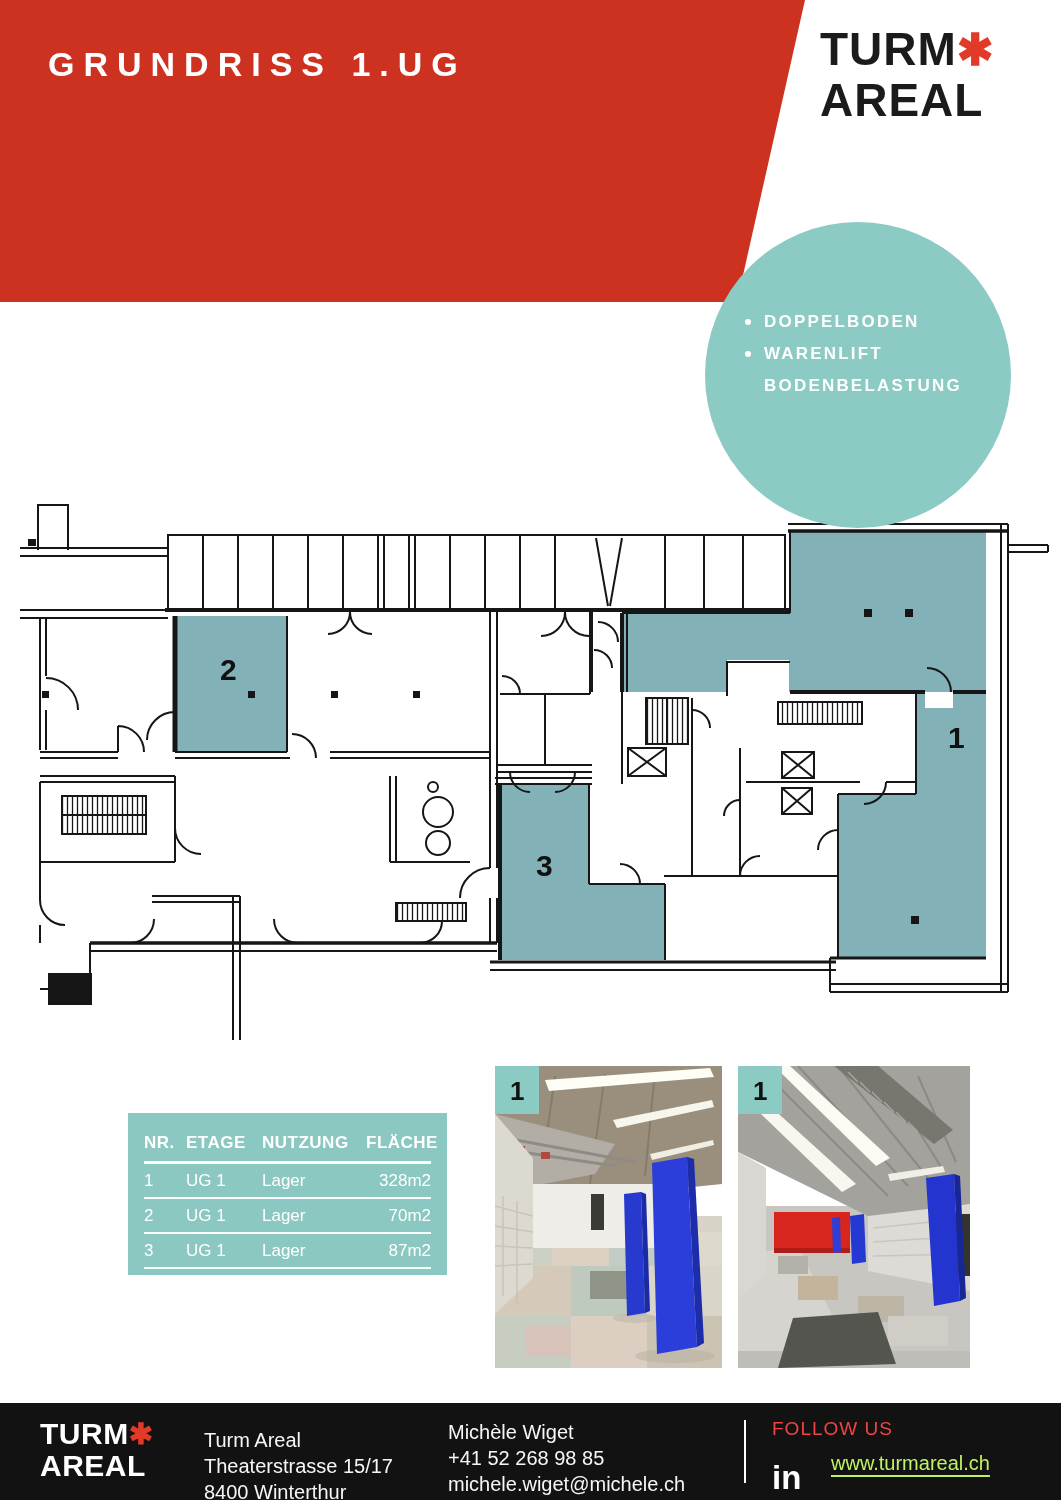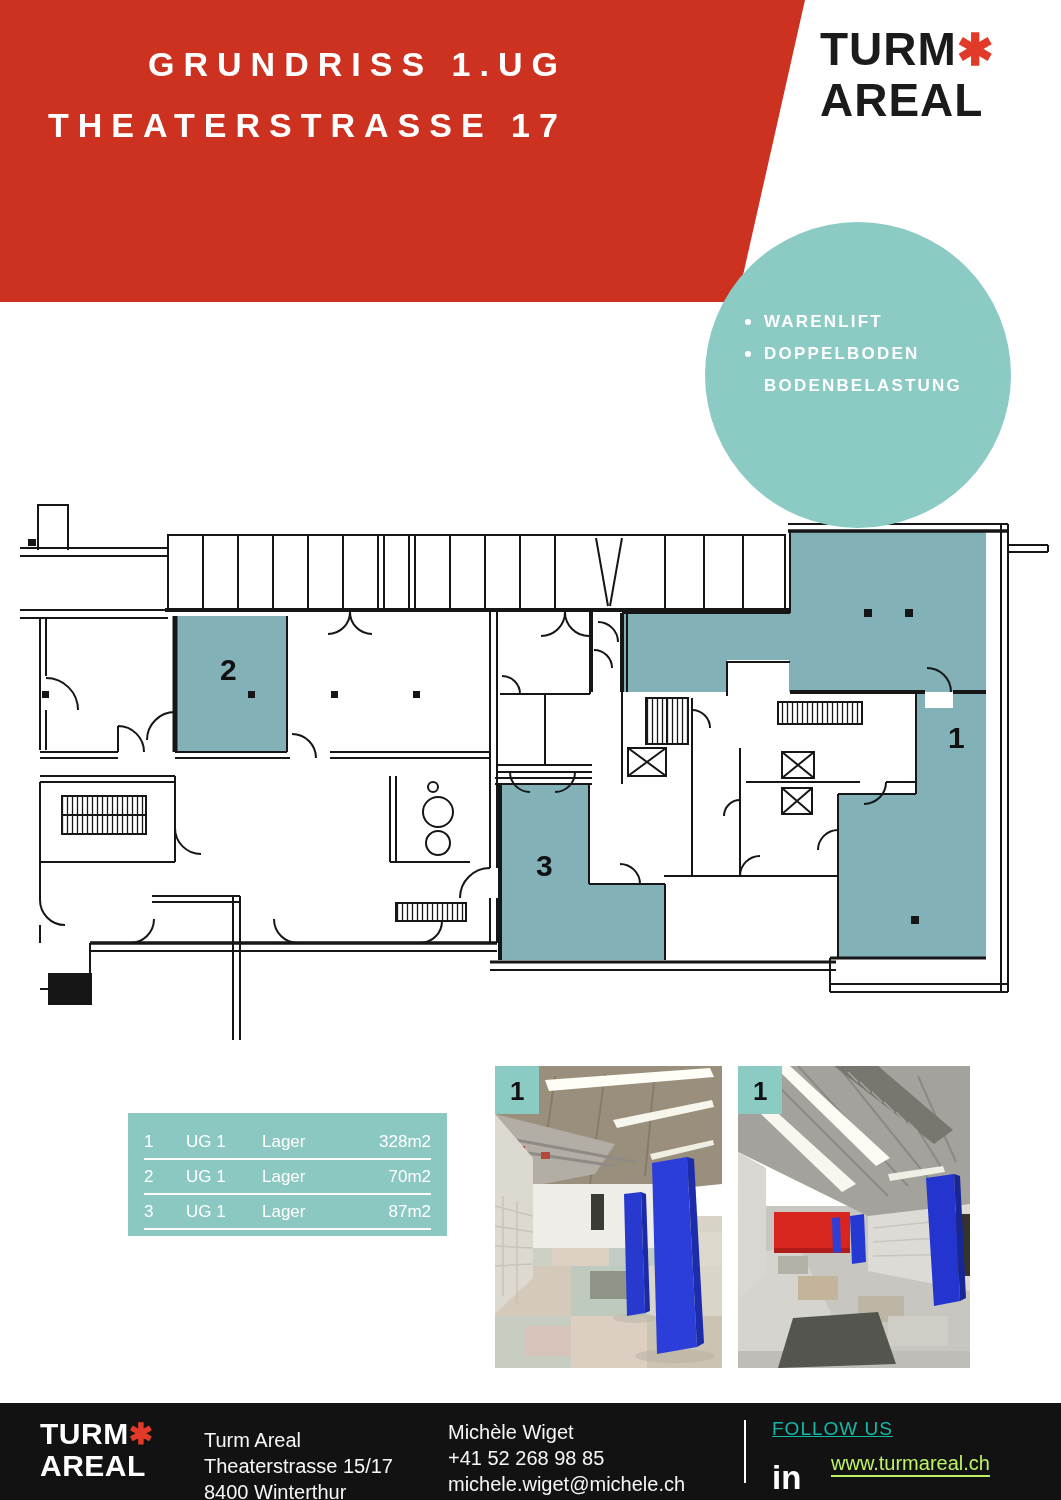--- a/index.html
+++ b/index.html
@@ -3,21 +3,21 @@
 <meta charset="utf-8">
 <style>
   html,body{margin:0;padding:0;background:#e9e9e9;}
   .page{position:relative;width:1061px;height:1500px;margin:0 auto;background:#ffffff;
         font-family:"Liberation Sans",sans-serif;overflow:hidden;}
 
   
   .red-band{position:absolute;left:0;top:0;width:1061px;height:302px;background:#cd311f;
             clip-path:polygon(0 0,805px 0,737px 100%,0 100%);z-index:1;}
   .title{position:absolute;left:48px;top:34px;z-index:2;color:#fff;font-weight:bold;
-         font-size:34px;letter-spacing:9px;line-height:61px;white-space:nowrap;text-align:right;}
+         font-size:34px;letter-spacing:9px;line-height:61px;white-space:nowrap;}
   .brand{position:absolute;left:820px;top:24px;z-index:2;color:#1b1b1b;font-weight:bold;
          font-size:46px;line-height:51px;letter-spacing:1px;white-space:nowrap;}
   .brand .ast{color:#e23a28;font-size:44px;}
 
   
   .circle{position:absolute;left:705px;top:222px;width:306px;height:306px;border-radius:50%;
           background:#8ccac4;z-index:3;}
   .features{margin:84px 0 0 40px;}
   .feat{display:flex;align-items:flex-start;gap:13px;color:#fff;font-weight:bold;
         font-size:17px;letter-spacing:2.2px;line-height:32px;}
@@ -43,50 +43,49 @@
 
   
   .footer{position:absolute;left:0;top:1403px;width:1061px;height:97px;background:#121212;
           color:#fff;z-index:4;}
   .f-logo{position:absolute;left:40px;top:15px;font-size:30px;font-weight:bold;
           line-height:32px;letter-spacing:.5px;white-space:nowrap;}
   .f-logo .ast{color:#e23a28;font-size:29px;}
   .f-addr{position:absolute;left:204px;top:16px;font-size:20px;line-height:26px;color:#f6f6f6;margin-top:8px;}
   .f-contact{position:absolute;left:448px;top:16px;font-size:20px;line-height:26px;color:#f6f6f6;}
   .f-div{position:absolute;left:744px;top:17px;width:2px;height:63px;background:#fff;}
-  .f-follow{position:absolute;left:772px;top:15px;font-size:19px;letter-spacing:1px;color:#14b8a6;text-decoration:underline;}
+  .f-follow{position:absolute;left:772px;top:15px;font-size:19px;letter-spacing:1px;color:#ef4444;}
   .f-in{position:absolute;left:772px;top:38px;font-size:33px;font-weight:bold;line-height:40px;
         color:#fff;text-decoration:none;margin-top:17px;}
   .f-web{position:absolute;left:831px;top:49px;font-size:20px;color:#bef264;
          text-decoration:underline;text-underline-offset:5px;}
 </style>
 </head>
 <body>
 
 <div class="page">
 
   <div class="red-band"></div>
   <div class="title">
     <div>GRUNDRISS 1.UG</div>
-    <div>THEATERSTRASSE 17</div>
   </div>
   <div class="brand">
     <div><span>TURM</span><span class="ast">✱</span></div>
     <div>AREAL</div>
   </div>
 
   <div class="circle">
     <div class="features">
       <div class="feat">
           <span class="dot"></span>
-          <span>WARENLIFT</span>
+          <span>DOPPELBODEN</span>
         </div>
       <div class="feat">
           <span class="dot"></span>
-          <span>DOPPELBODEN</span>
+          <span>WARENLIFT</span>
         </div>
       <div class="feat cont">
           <span>BODENBELASTUNG</span>
         </div>
     </div>
   </div>
 
   <svg class="plan" width="1061" height="565" viewBox="0 485 1061 565">
     <defs>
       <pattern id="hv" width="5" height="10" patternUnits="userSpaceOnUse">
@@ -209,20 +208,26 @@
         <path d="M130,943 A24,24 0 0 0 154,919 M298,943 A24,24 0 0 1 274,919 M420,943 A22,22 0 0 0 442,921"></path>
       </g>
     </g>
 
     <text x="948" y="748">1</text>
     <text x="220" y="680">2</text>
     <text x="536" y="876">3</text>
   </svg>
 
   <div class="info-table">
+    <div class="t-row t-head">
+      <div>NR.</div>
+      <div>ETAGE</div>
+      <div>NUTZUNG</div>
+      <div class="col-area">FLÄCHE</div>
+    </div>
     <div class="t-body">
       <div class="t-row">
         <div>1</div>
         <div>UG 1</div>
         <div>Lager</div>
         <div class="col-area">328m2</div>
       </div>
       <div class="t-row">
         <div>2</div>
         <div>UG 1</div>

